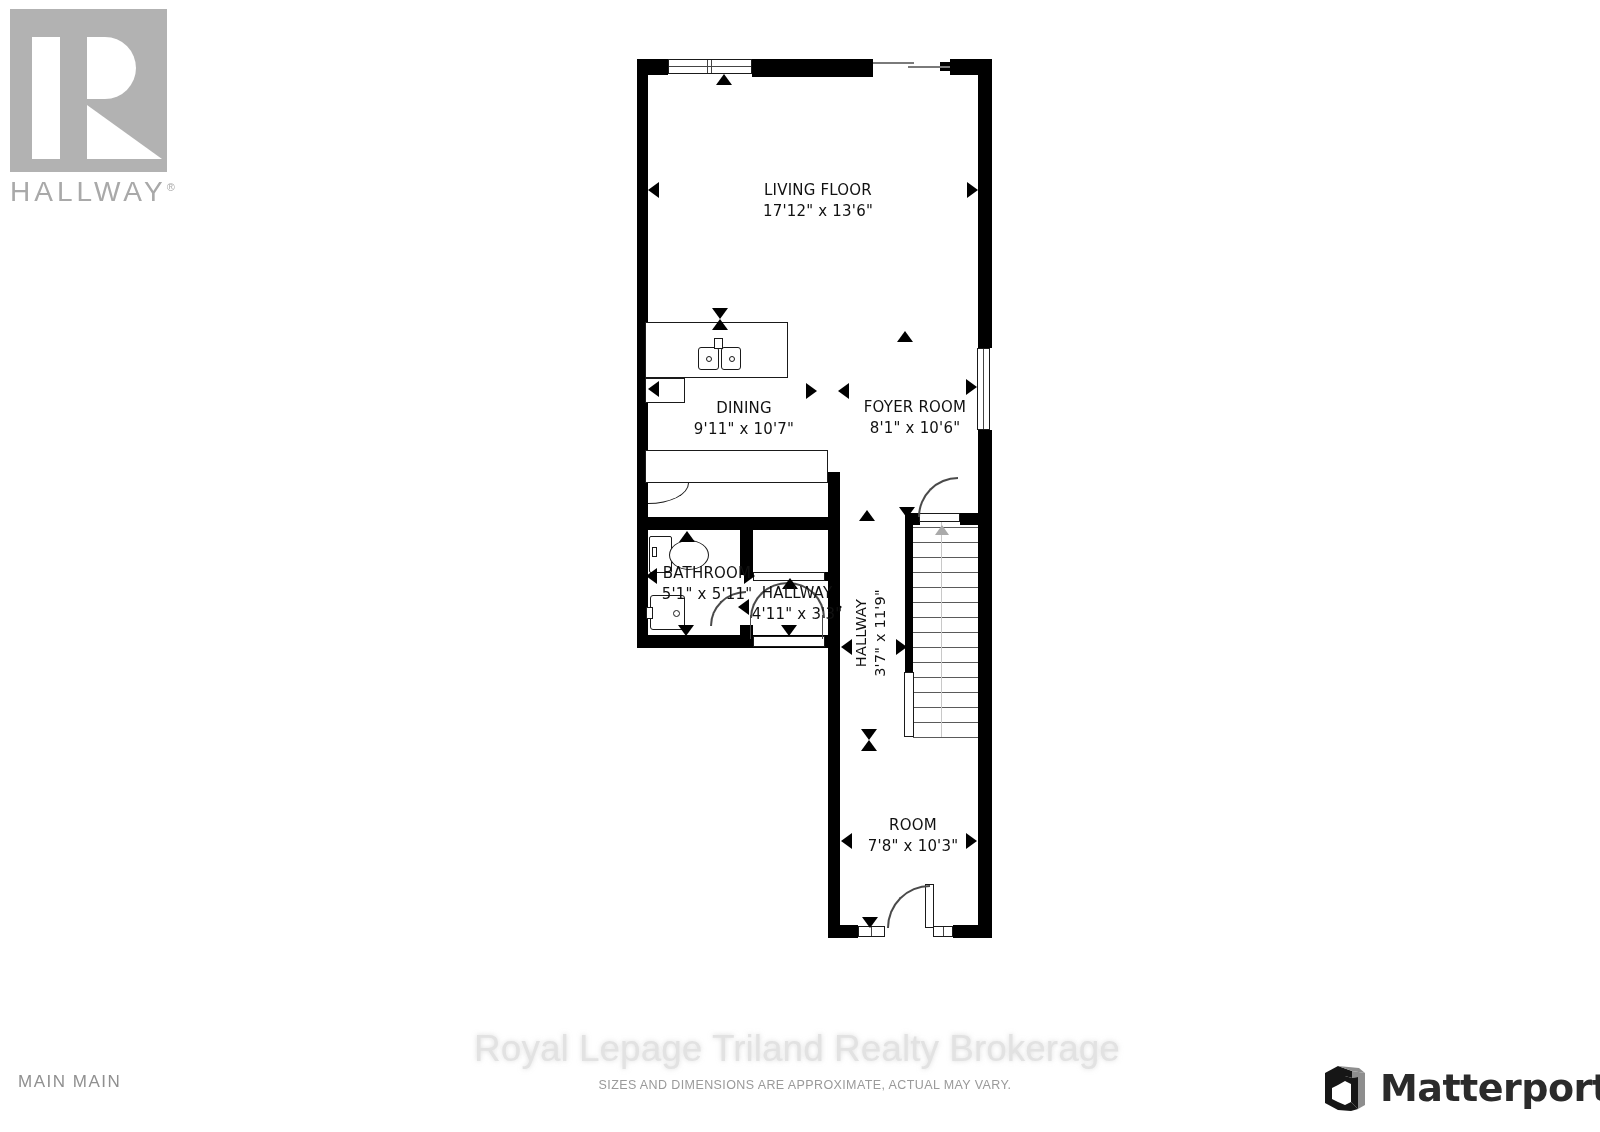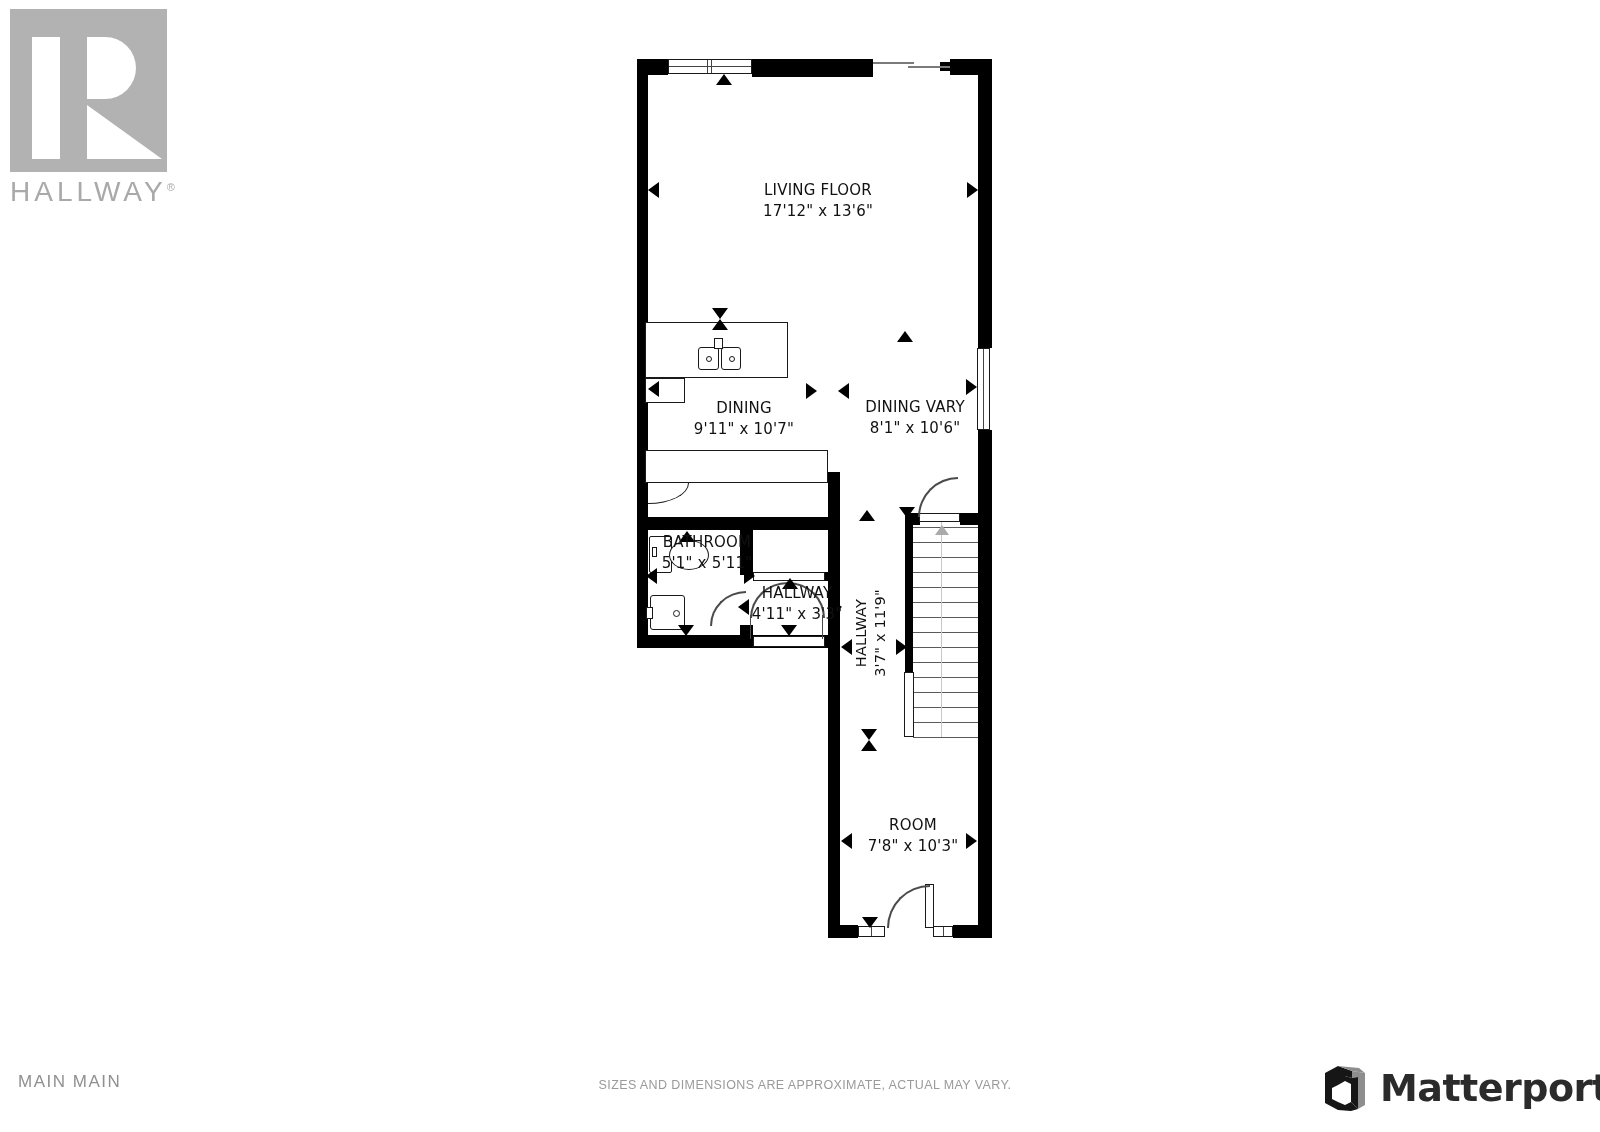--- a/index.html
+++ b/index.html
@@ -181,40 +181,41 @@
 
   <div class="rl" style="left:818px;top:180px">
     <div>LIVING FLOOR</div>
     <div>17'12" x 13'6"</div>
   </div>
   <div class="rl" style="left:744px;top:398px">
     <div>DINING</div>
     <div>9'11" x 10'7"</div>
   </div>
   <div class="rl" style="left:915px;top:397px">
-    <div>DINING VARY</div>
+    <div>FOYER ROOM</div>
     <div>8'1" x 10'6"</div>
   </div>
-  <div class="rl" style="left:707px;top:532px">
+  <div class="rl" style="left:707px;top:563px">
     <div>BATHROOM</div>
     <div>5'1" x 5'11"</div>
   </div>
   <div class="rl" style="left:797px;top:583px">
     <div>HALLWAY</div>
     <div>4'11" x 3'3"</div>
   </div>
   <div class="rl-vert" style="left:871px;top:633px">
     <div>HALLWAY</div>
     <div>3'7" x 11'9"</div>
   </div>
   <div class="rl" style="left:913px;top:815px">
     <div>ROOM</div>
     <div>7'8" x 10'3"</div>
   </div>
 
+  <div id="watermark">Royal Lepage Triland Realty Brokerage</div>
   <div id="disclaimer">SIZES AND DIMENSIONS ARE APPROXIMATE, ACTUAL MAY VARY.</div>
   <div id="main-floor">MAIN MAIN</div>
 
   <div id="matterport">
     <svg width="46" height="48" viewBox="0 0 44 48">
       <polygon points="2,9 15,2 15,21 9,24 9,35 15,38 15,46 2,39" fill="#161616"></polygon>
       <polygon points="15,2 29,7 29,14 22,12 22,17 15,21" fill="#161616"></polygon>
       <polygon points="15,2 36,4 42,9 29,7" fill="#8e8e8e"></polygon>
       <polygon points="42,9 42,41 35,45 35,13 29,14 29,7" fill="#8e8e8e"></polygon>
       <polygon points="35,45 28,47 15,46 15,38 22,41 28,38" fill="#161616"></polygon>

